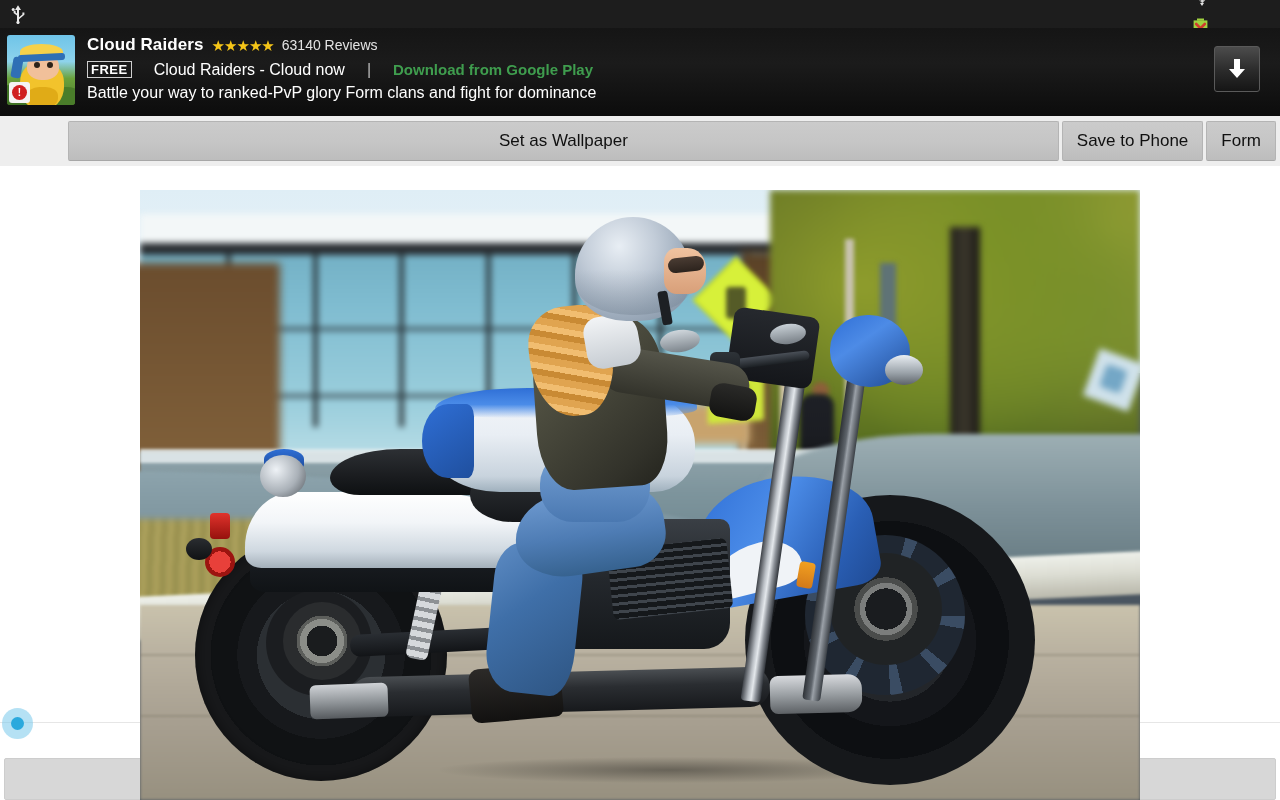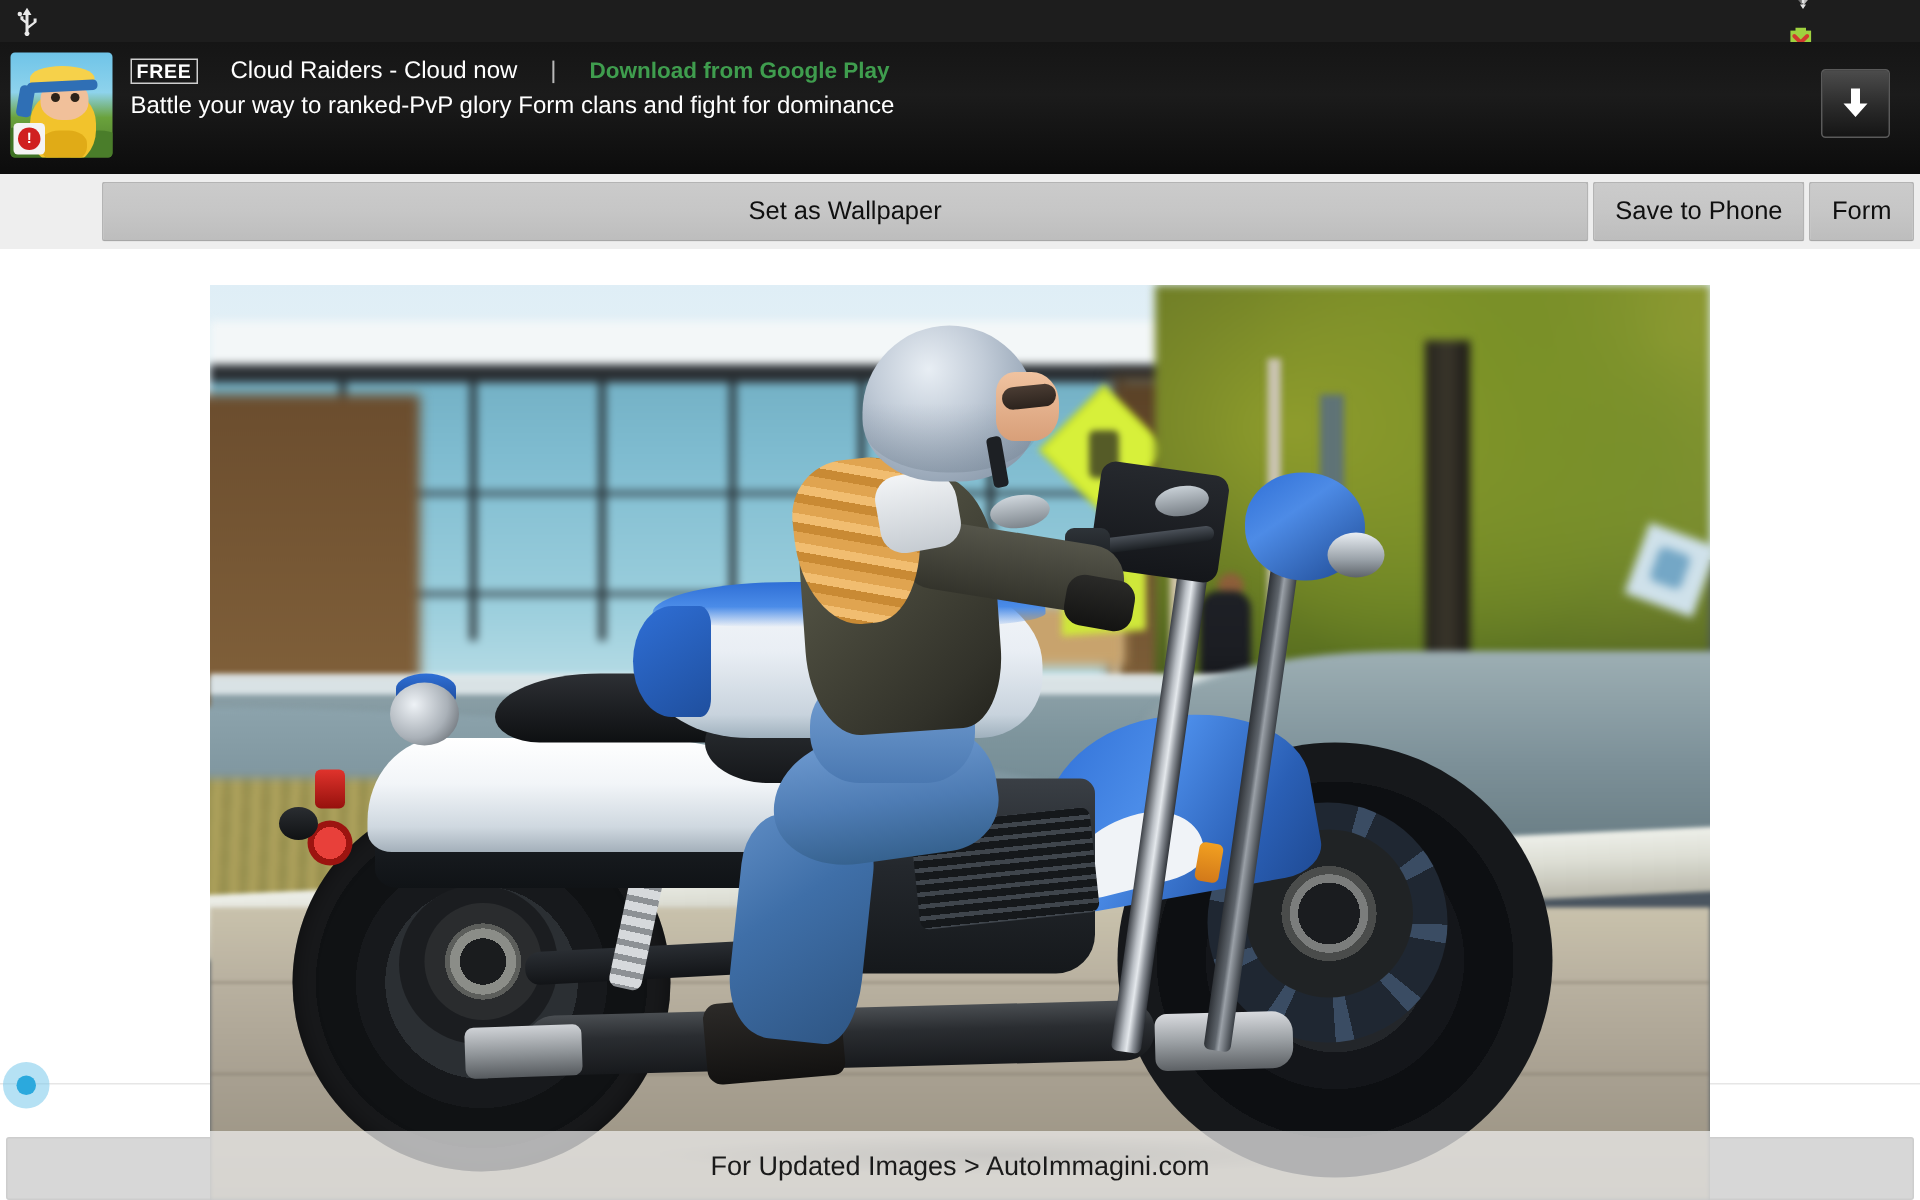--- a/index.html
+++ b/index.html
@@ -595,20 +595,25 @@
       <div class="ai-beard2"></div>
       <div class="ai-cap"></div>
       <div class="ai-band"></div>
       <div class="ai-bandtail"></div>
       <div class="ai-badge">
         <div class="dot">!</div>
       </div>
     </div>
 
     <div class="ad-text">
+      <div class="ad-line1">
+        <span class="ad-title">Cloud Raiders</span>
+        <span class="ad-stars">★★★★★</span>
+        <span class="ad-reviews">63140 Reviews</span>
+      </div>
       <div class="ad-line2">
         <span class="ad-free">FREE</span>
         <span class="ad-cta">Cloud Raiders - Cloud now</span>
         <span class="ad-sep">|</span>
         <span class="ad-play">Download from Google Play</span>
       </div>
       <div class="ad-desc">Battle your way to ranked-PvP glory Form clans and fight for dominance</div>
     </div>
 
     <div class="ad-dl">
@@ -746,23 +751,20 @@
         <div class="glove"></div>
         <div class="hair"></div>
         <div class="collar"></div>
         <div class="helmet"></div>
         <div class="helmet-rim"></div>
         <div class="face"></div>
         <div class="goggles"></div>
         <div class="helmet-strap"></div>
       </div>
 
-      <div class="wm">
-        <span>For Updated Images &gt; AutoImmagini.com</span>
-      </div>
     </div>
   </div>
 
   <div class="edge-handle">
     <i></i>
   </div>
 
 </div>
 
 </body></html>

